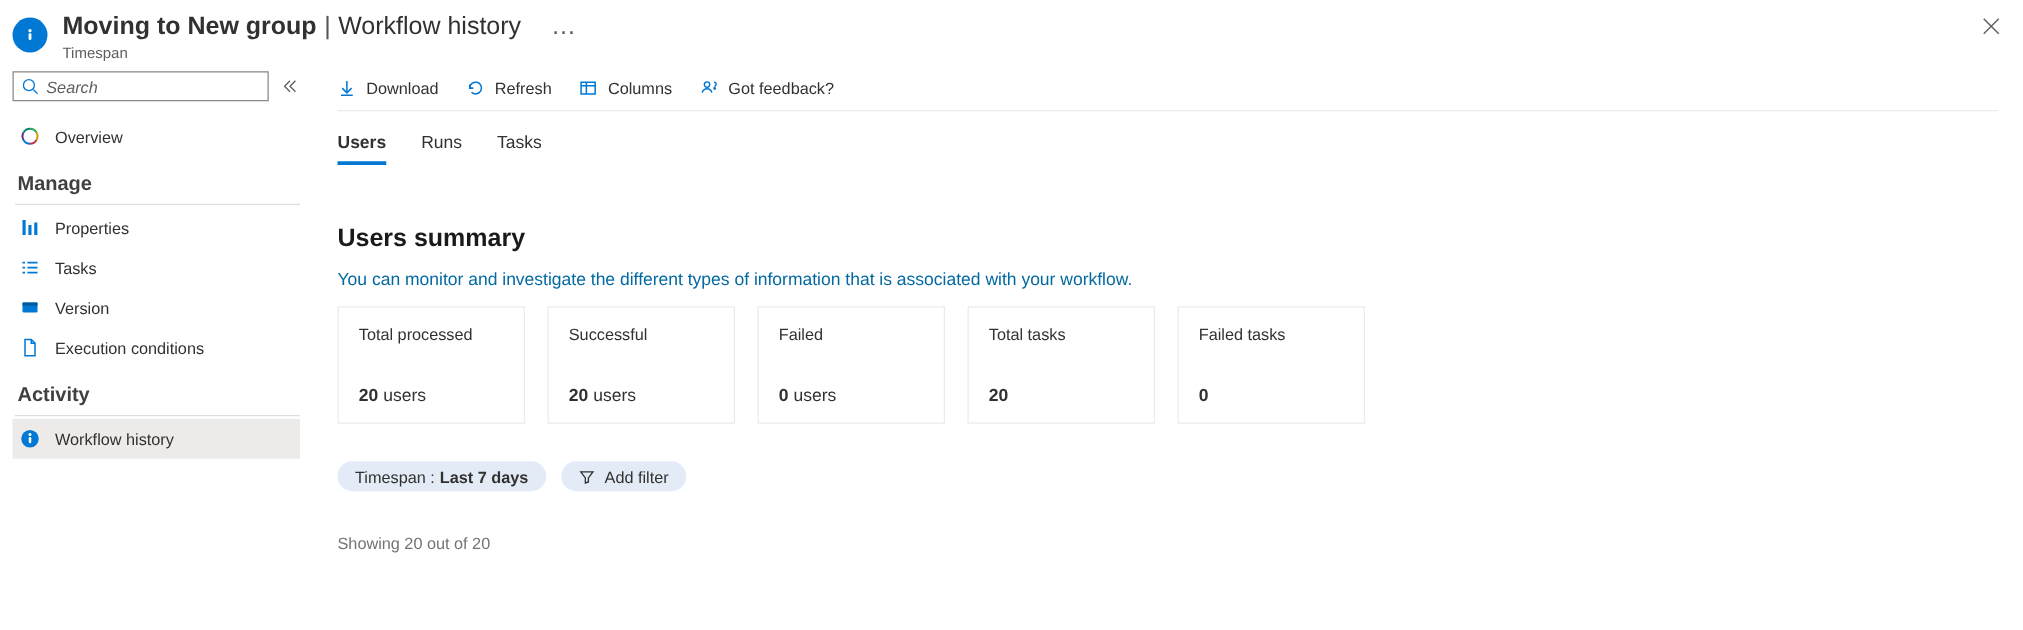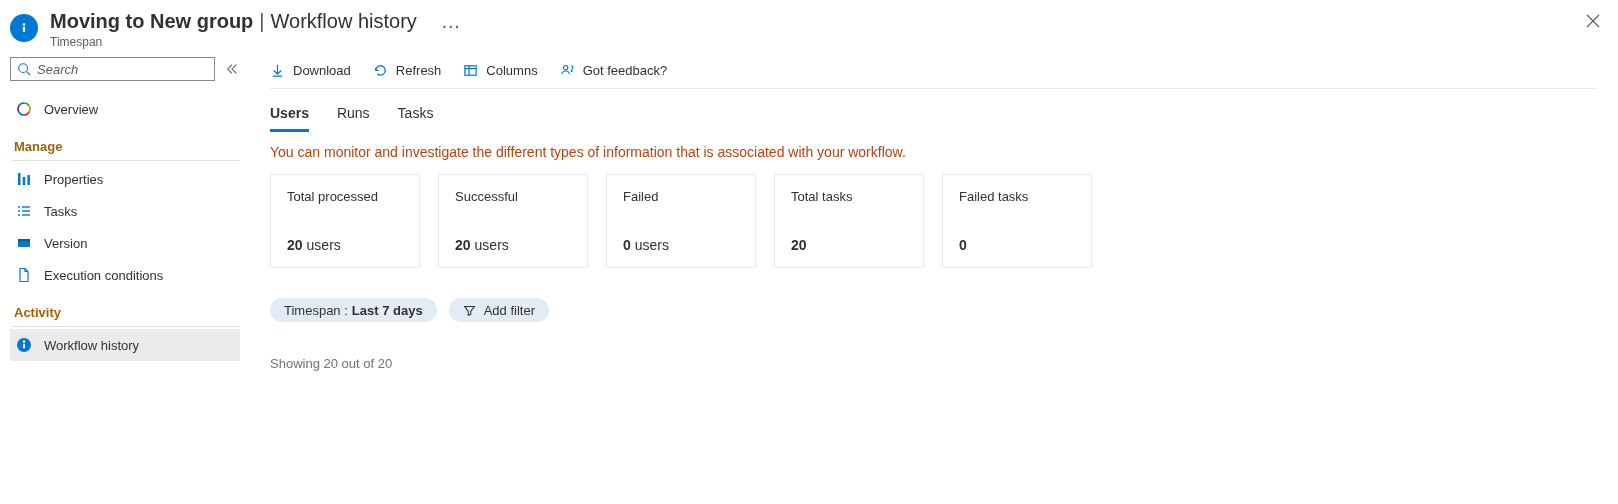--- a/index.html
+++ b/index.html
@@ -138,23 +138,23 @@
     .side-item svg, .side-item .ic {
       width: 16px;
       height: 16px;
       margin-right: 12px;
       flex-shrink: 0;
     }
     .side-item.active {
       background: #edebe9;
     }
     .side-group-label {
-      font-size: 13px;
+      font-size: 16px;
       font-weight: 600;
-      color: #a16207;
+      color: #404040;
       padding: 14px 0 4px 4px;
     }
     .side-divider {
       border-top: 1px solid #e1dfdd;
       margin: 2px 10px 2px 2px;
     }
     .side-first { margin-top: 12px; }
 
     
     .main {
@@ -198,21 +198,21 @@
     }
 
     .section-title {
       font-size: 20px;
       font-weight: 600;
       margin-top: 48px;
       color: #1b1a19;
     }
     .section-desc {
       font-size: 14px;
-      color: #c2410c;
+      color: #0369a1;
       margin-top: 12px;
     }
 
     .cards-row {
       display: flex;
       gap: 18px;
       margin-top: 14px;
     }
     .card {
       border: 1px solid #edebe9;
@@ -421,20 +421,21 @@
         <span>Got feedback?</span>
       </div>
     </div>
 
     <div class="tabs">
       <div class="tab active">Users</div>
       <div class="tab">Runs</div>
       <div class="tab">Tasks</div>
     </div>
 
+    <div class="section-title">Users summary</div>
     <div class="section-desc">You can monitor and investigate the different types of information that is associated with your workflow.</div>
 
     <div class="cards-row">
       <div class="card">
         <div class="card-label">Total processed</div>
         <div class="card-value"><b>20</b><span>users</span></div>
       </div>
       <div class="card">
         <div class="card-label">Successful</div>
         <div class="card-value"><b>20</b><span>users</span></div>

